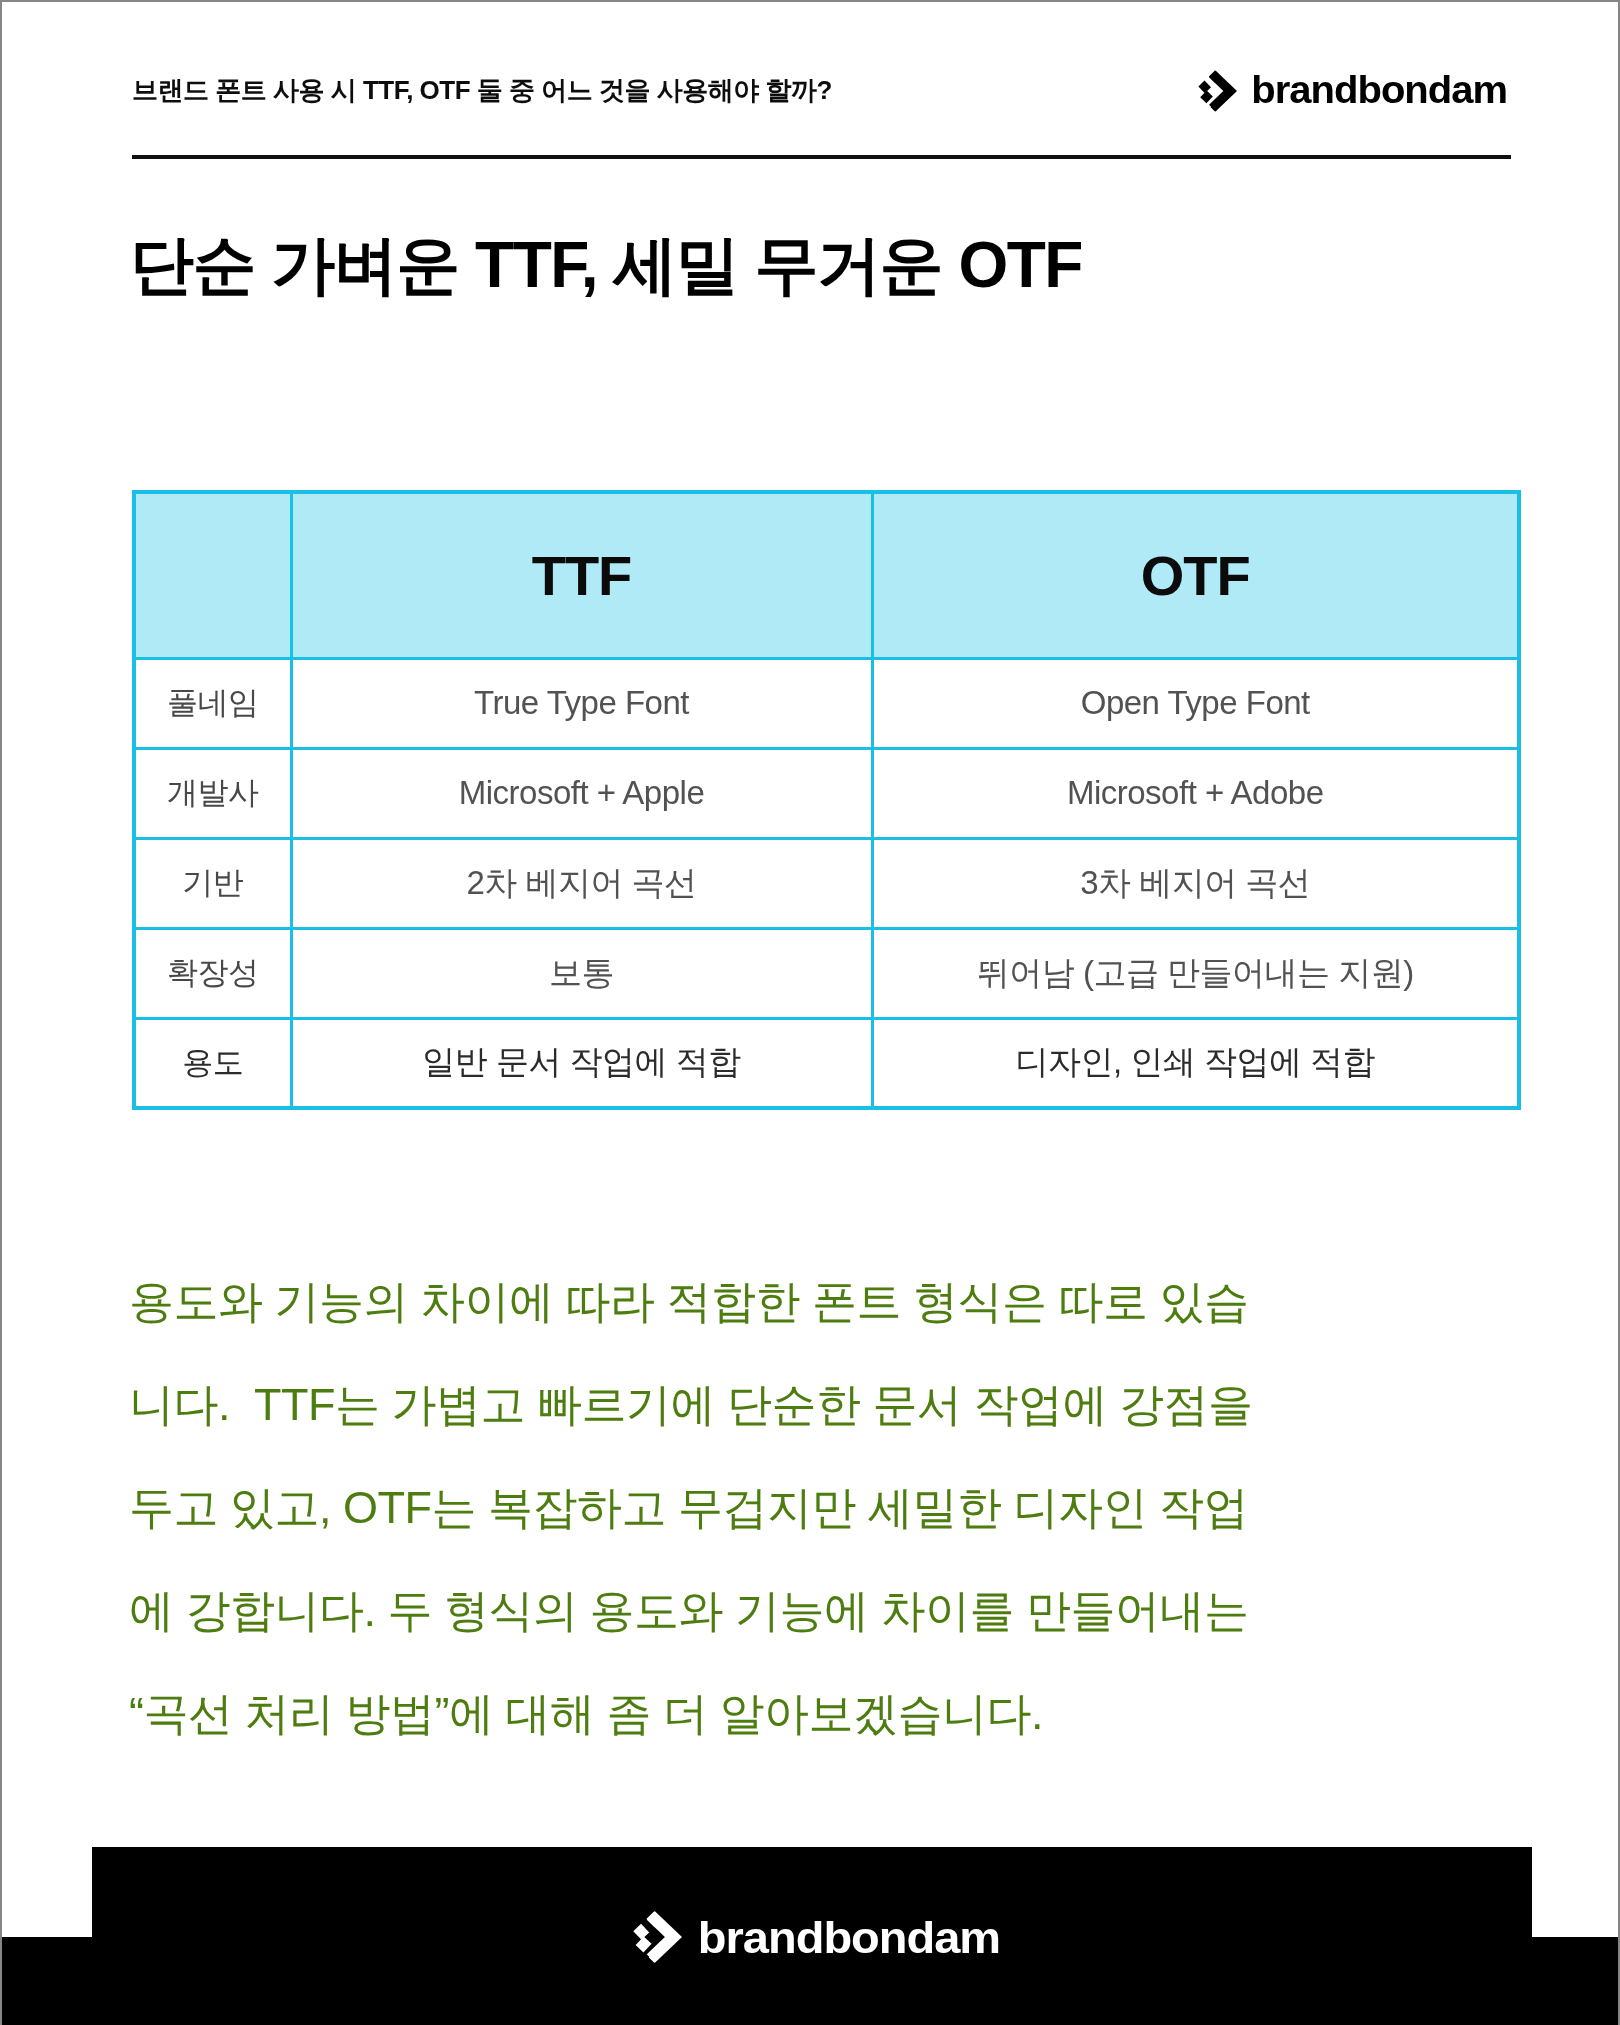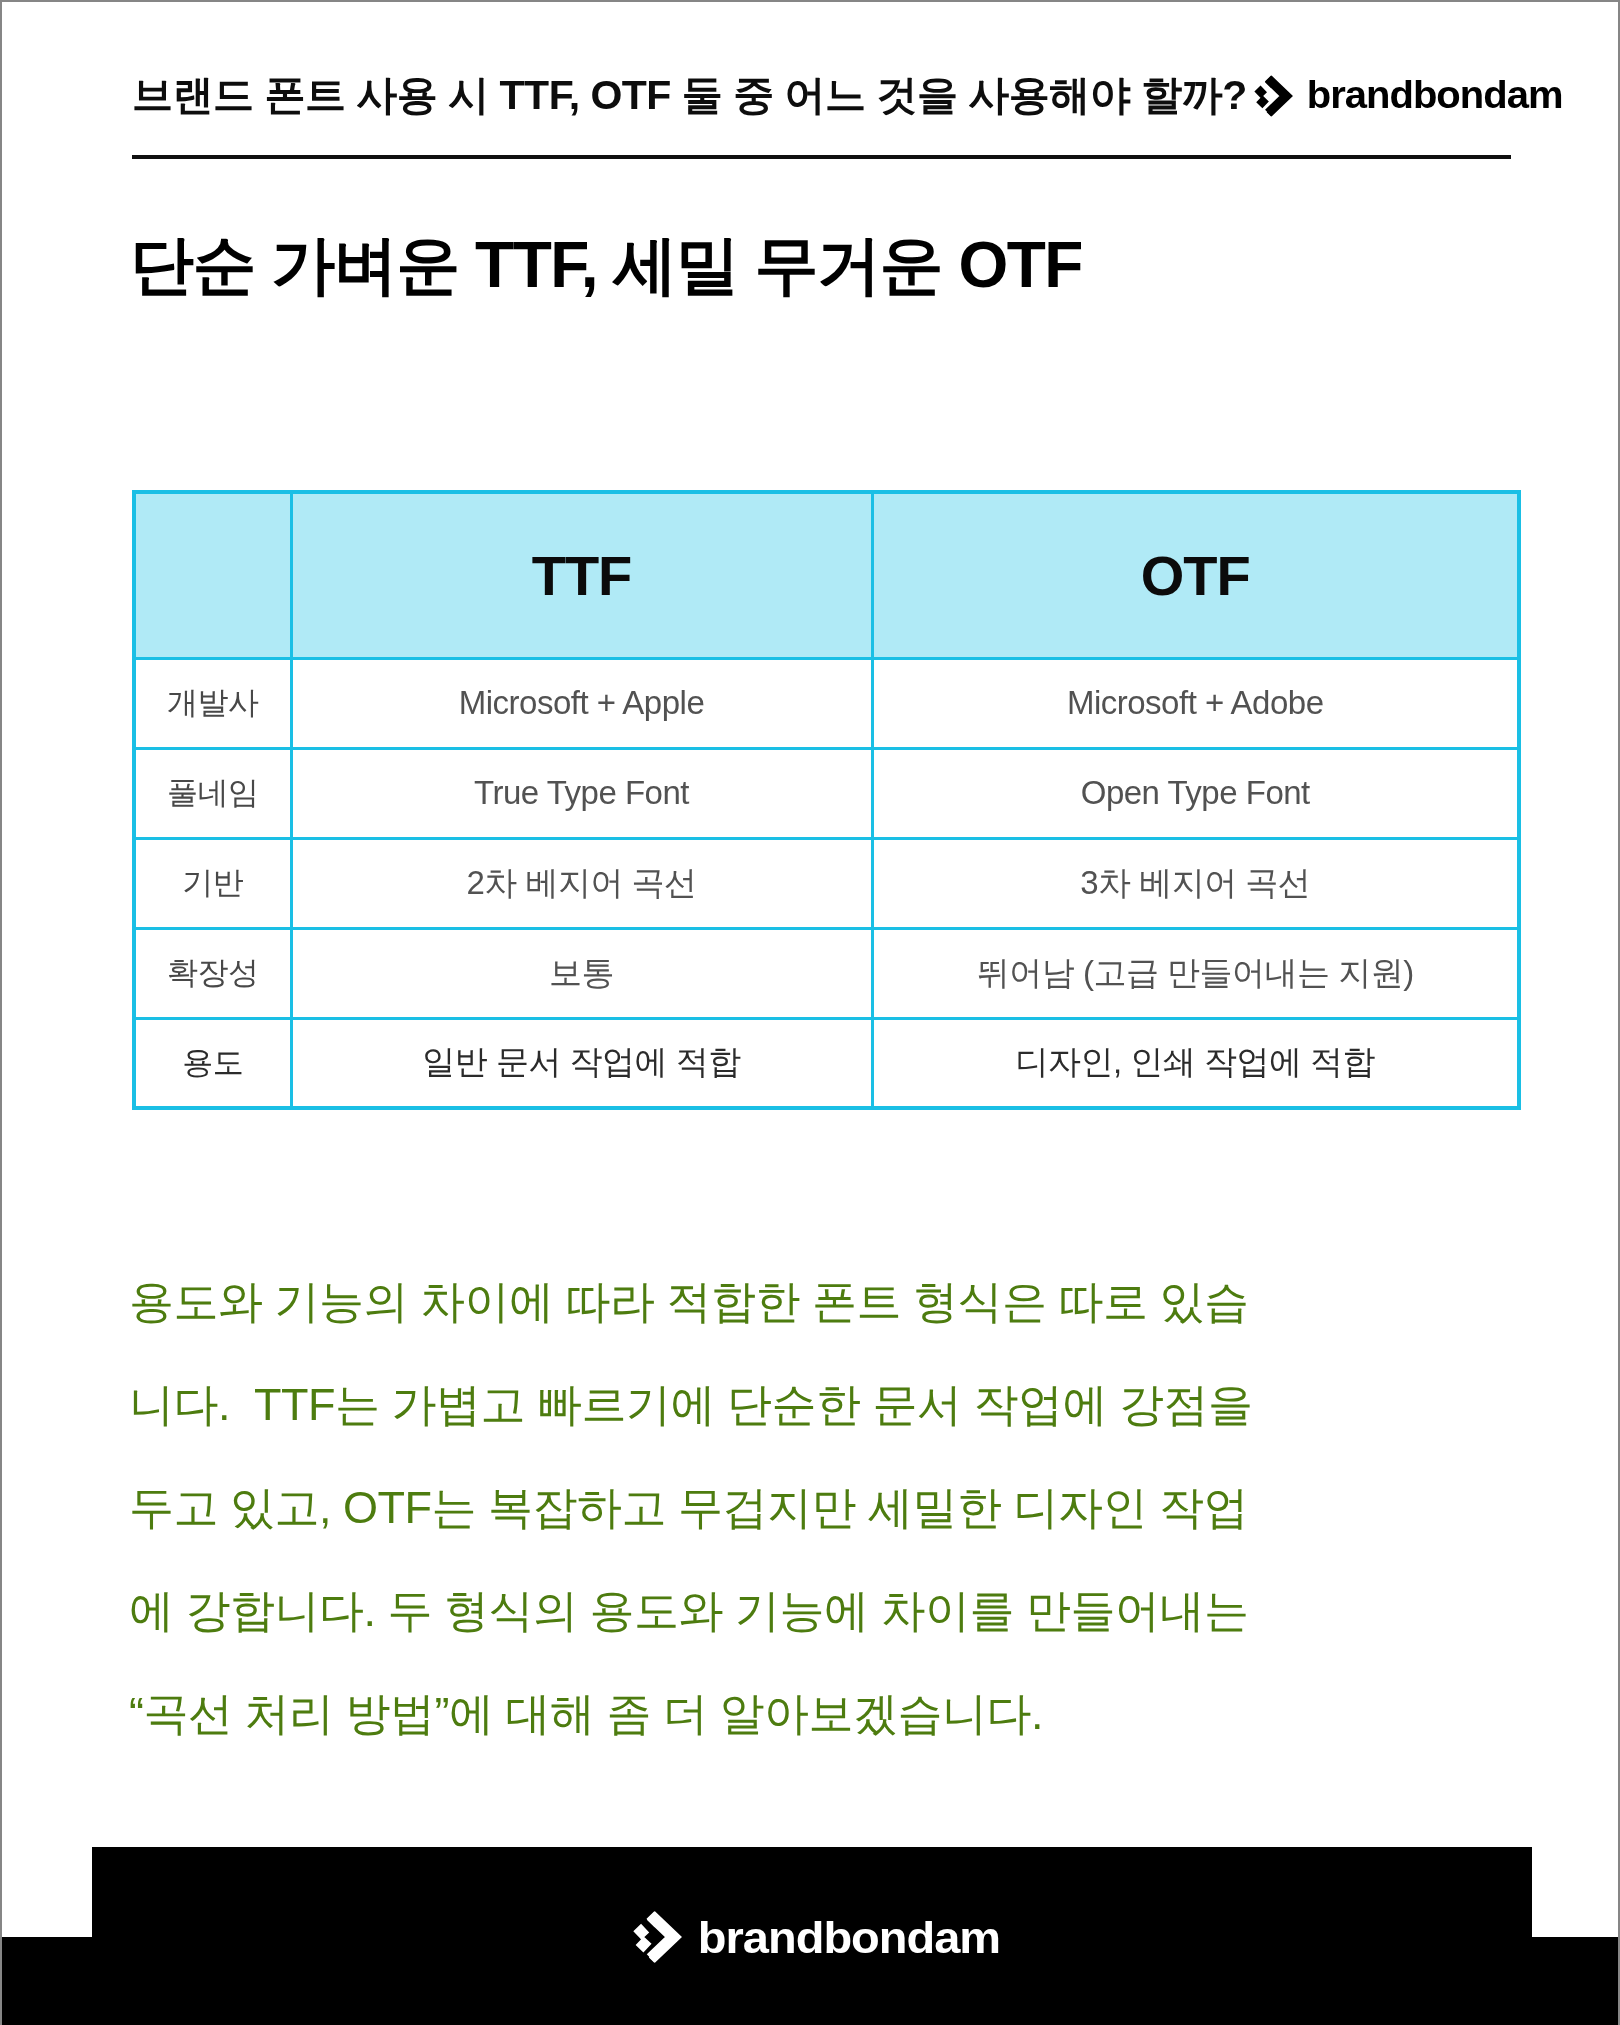--- a/index.html
+++ b/index.html
@@ -23,21 +23,21 @@
     overflow:hidden;
   }
 
   
   .top-header{
     position:absolute;
     left:130px;right:111px;top:66px;
     display:flex;align-items:center;justify-content:space-between;
   }
   .question{
-    font-size:41px;font-weight:700;color:var(--ink);
+    font-size:26px;font-weight:700;color:var(--ink);
     letter-spacing:-0.5px;white-space:nowrap;
   }
   .brand-logo{display:flex;align-items:center;gap:14px;color:#000;}
   .brand-logo svg{display:block;}
   .brand-text{
     font-size:40px;font-weight:700;letter-spacing:-1px;color:#000;
     transform:scaleY(0.96);
   }
 
   .rule{
@@ -129,28 +129,28 @@
       </colgroup>
       <thead>
         <tr>
           <th></th>
           <th>TTF</th>
           <th>OTF</th>
         </tr>
       </thead>
       <tbody>
         <tr>
+          <td class="row-label">풀네임</td>
+          <td>True Type Font</td>
+          <td>Open Type Font</td>
+        </tr>
+        <tr>
           <td class="row-label">개발사</td>
           <td>Microsoft + Apple</td>
           <td>Microsoft + Adobe</td>
-        </tr>
-        <tr>
-          <td class="row-label">풀네임</td>
-          <td>True Type Font</td>
-          <td>Open Type Font</td>
         </tr>
         <tr>
           <td class="row-label">기반</td>
           <td>2차 베지어 곡선</td>
           <td>3차 베지어 곡선</td>
         </tr>
         <tr>
           <td class="row-label">확장성</td>
           <td>보통</td>
           <td>뛰어남 (고급 만들어내는 지원)</td>

